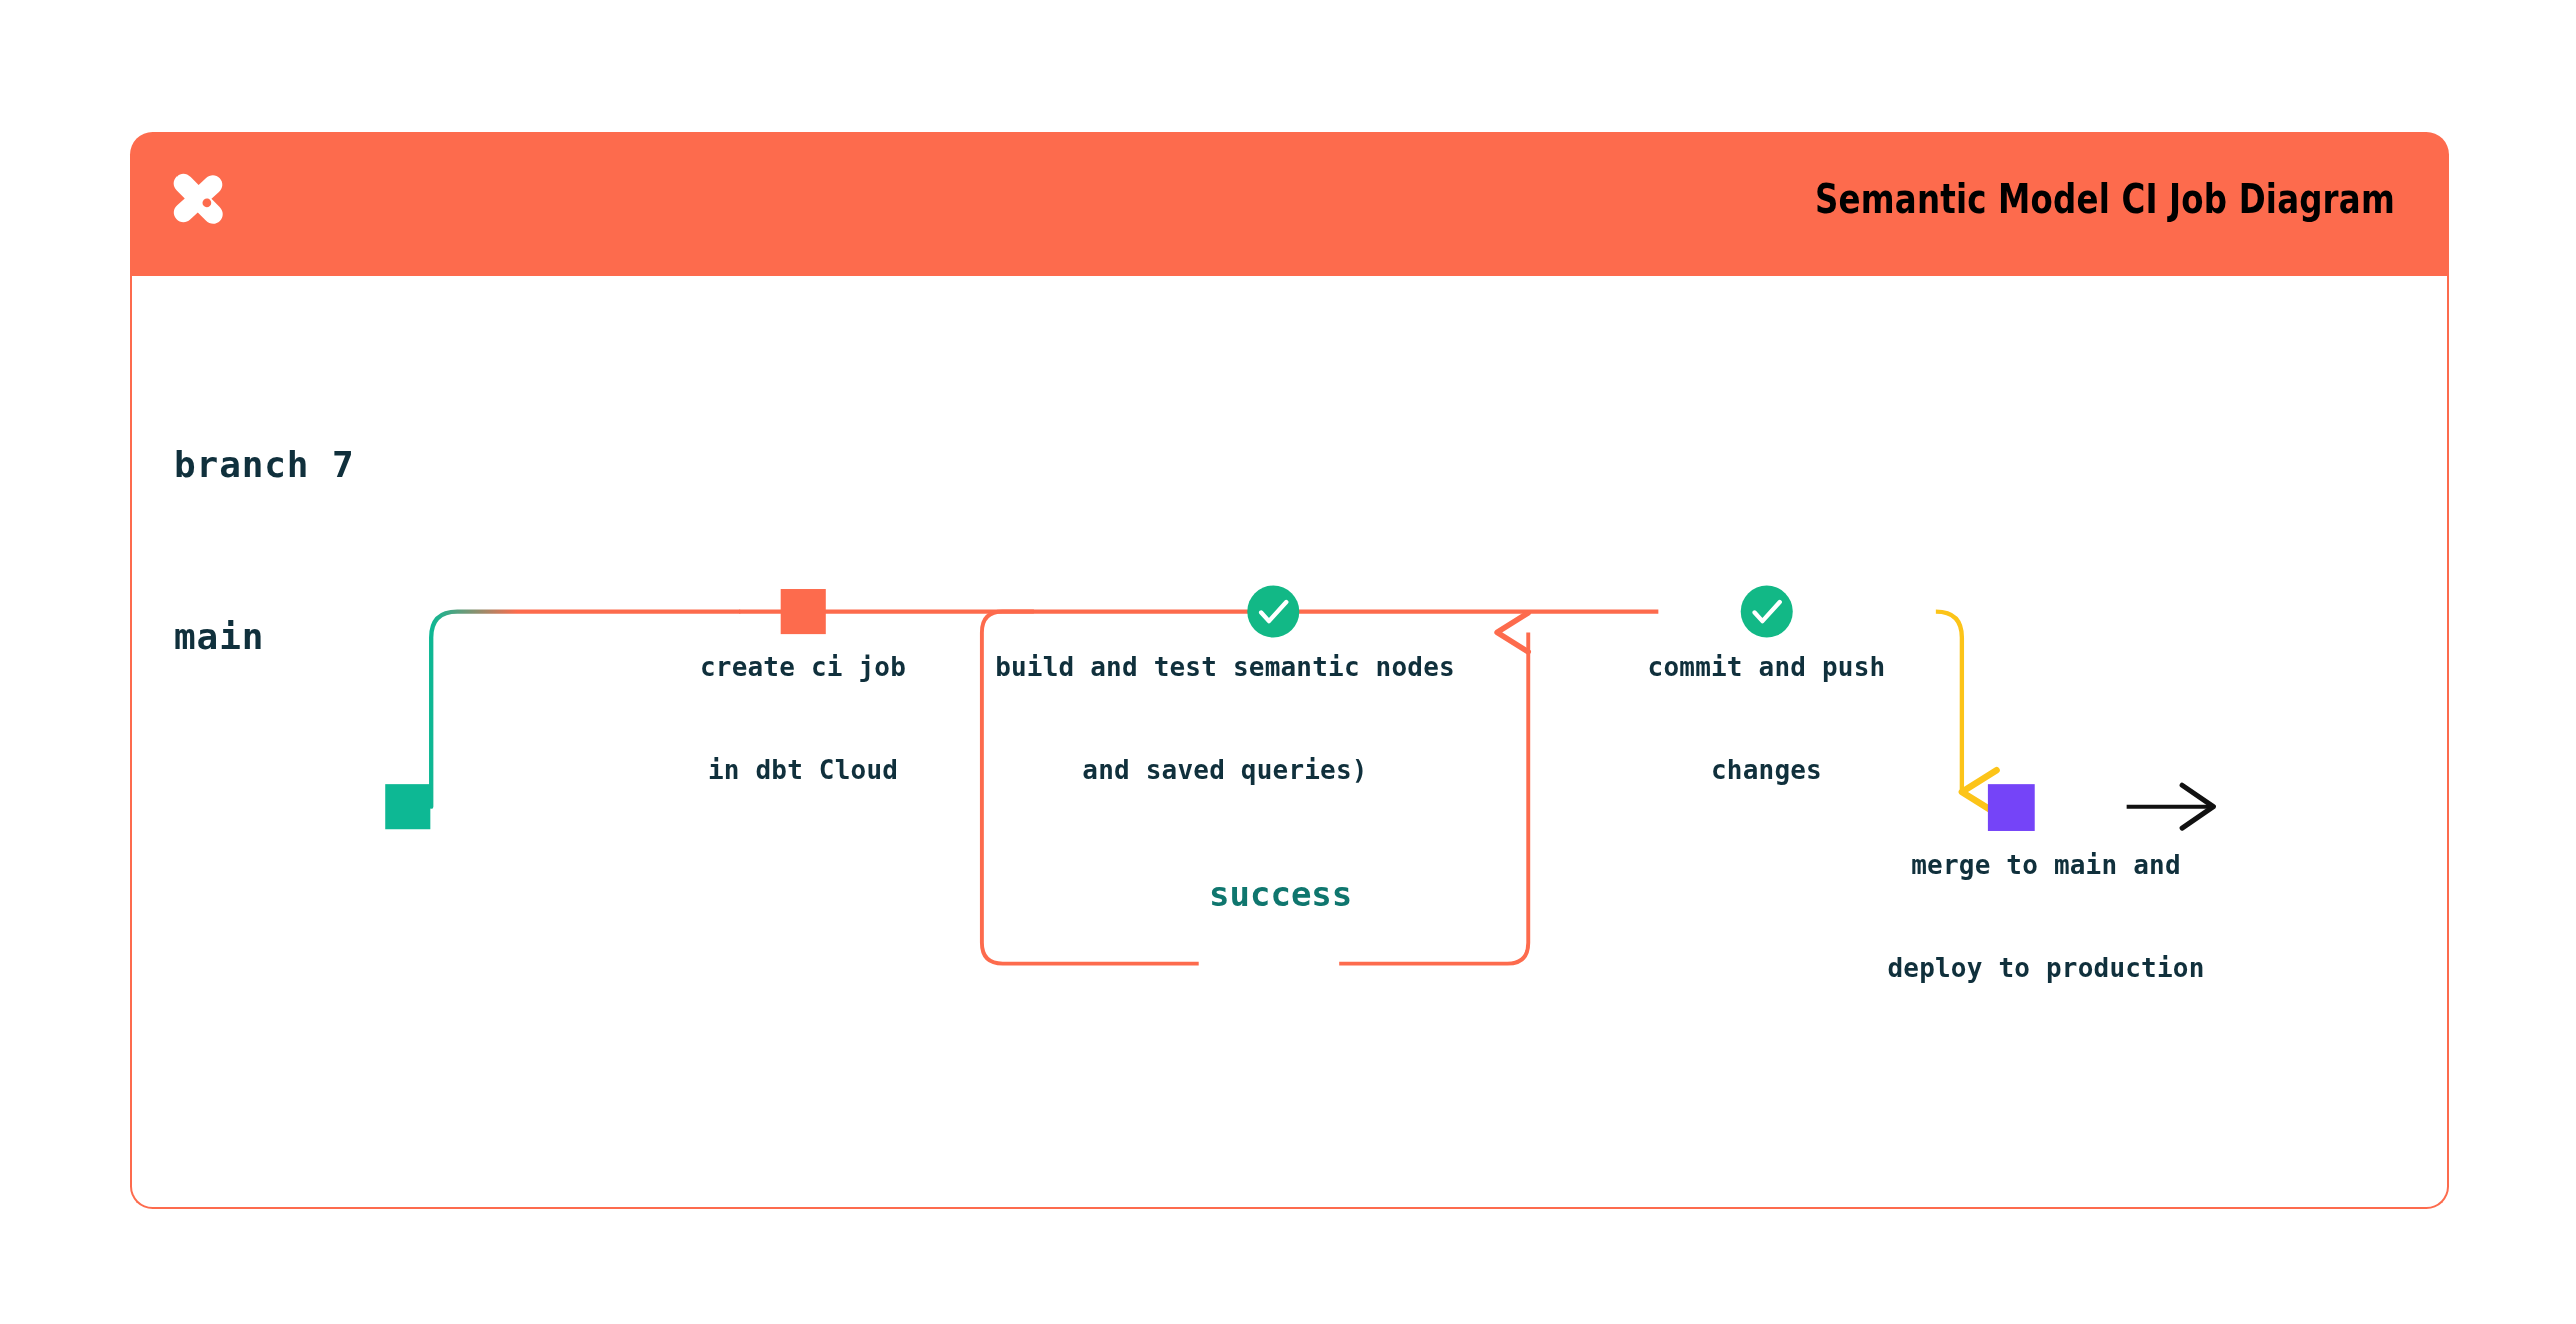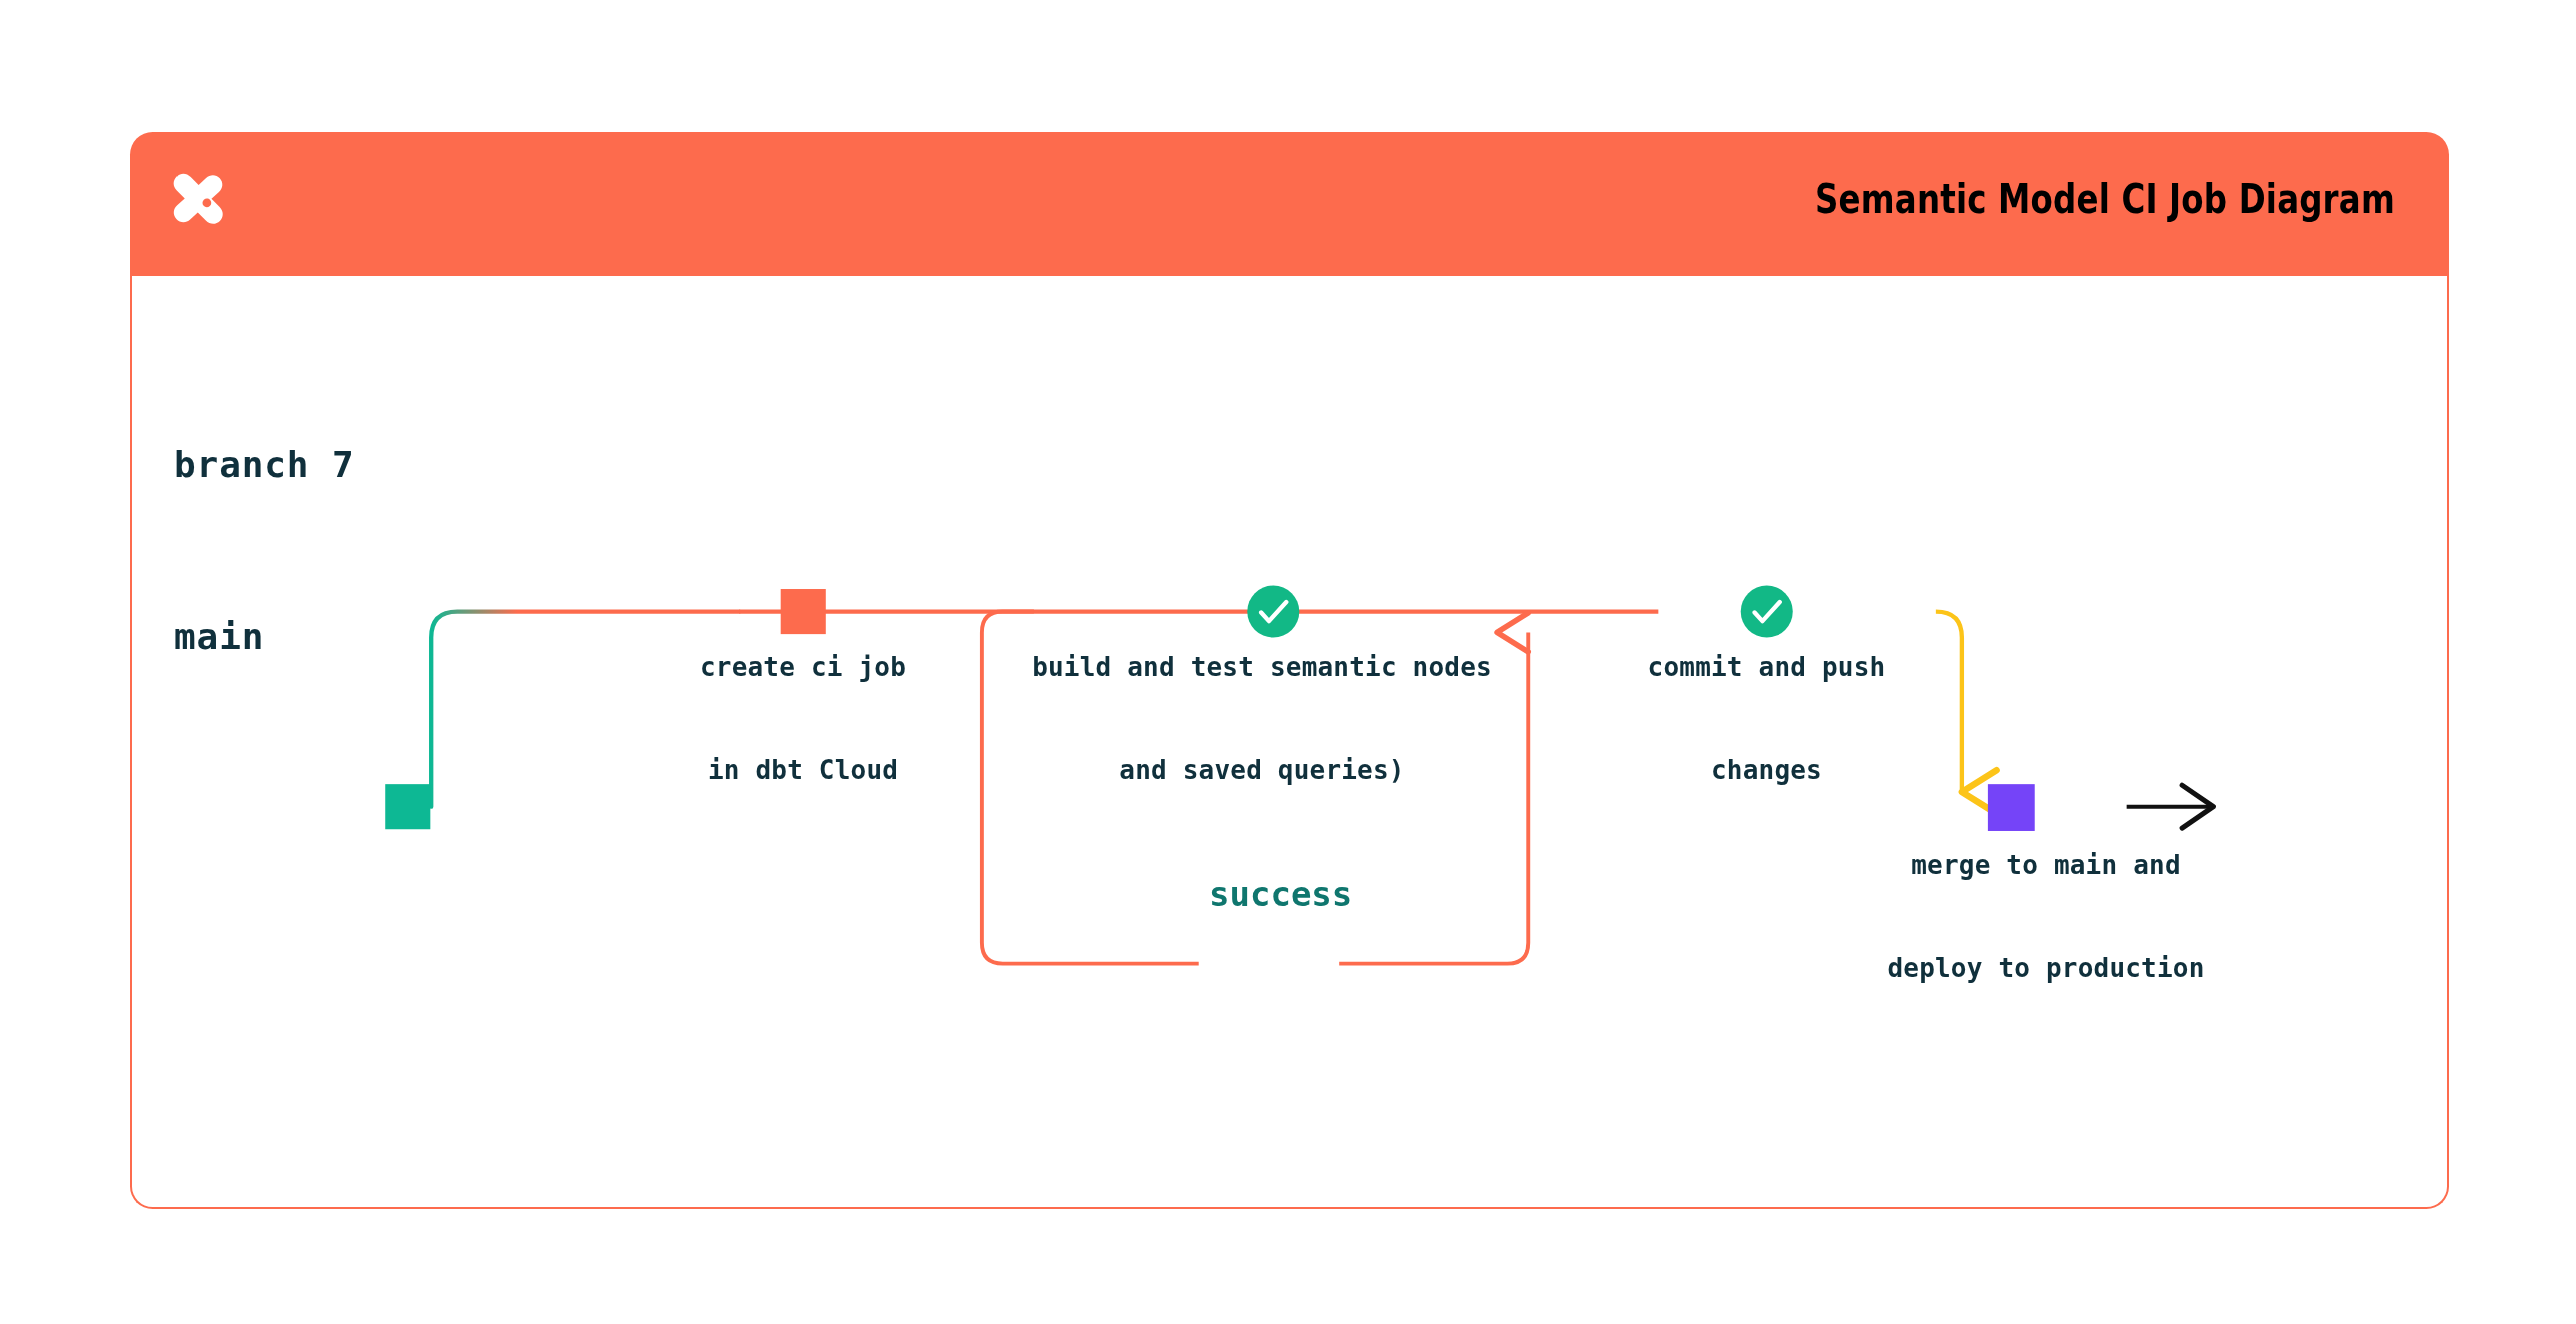--- a/index.html
+++ b/index.html
@@ -214,21 +214,21 @@
 
       <div class="lbl lbl-branch" style="left:42px; top:165px;">branch 7</div>
 
       <div class="lbl lbl-branch" style="left:42px; top:337px;">main</div>
 
       <div class="lbl lbl-node" style="left:515px; top:305px; width:312px;text-align:center;">
         <div>create ci job</div>
         <div>in dbt Cloud</div>
       </div>
 
-      <div class="lbl lbl-node" style="left:861px; top:305px; width:538px;">
+      <div class="lbl lbl-node" style="left:824px; top:305px; width:538px;">
         <div>build and test semantic nodes</div>
         <div>and saved queries)</div>
       </div>
 
       <div class="lbl lbl-node" style="left:1645px; top:503px; width:538px;">
         <div>merge to main and</div>
         <div>deploy to production</div>
       </div>
 
       <div class="lbl lbl-node" style="left:1409px; top:305px; width:451px;">

